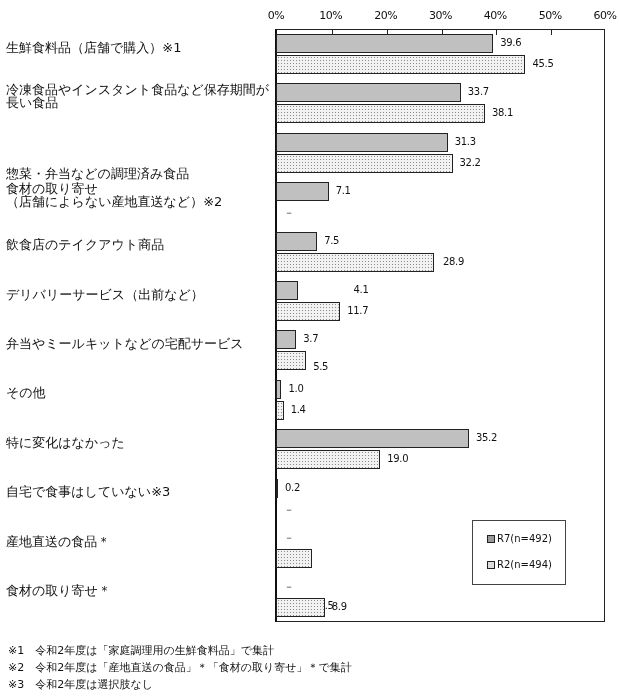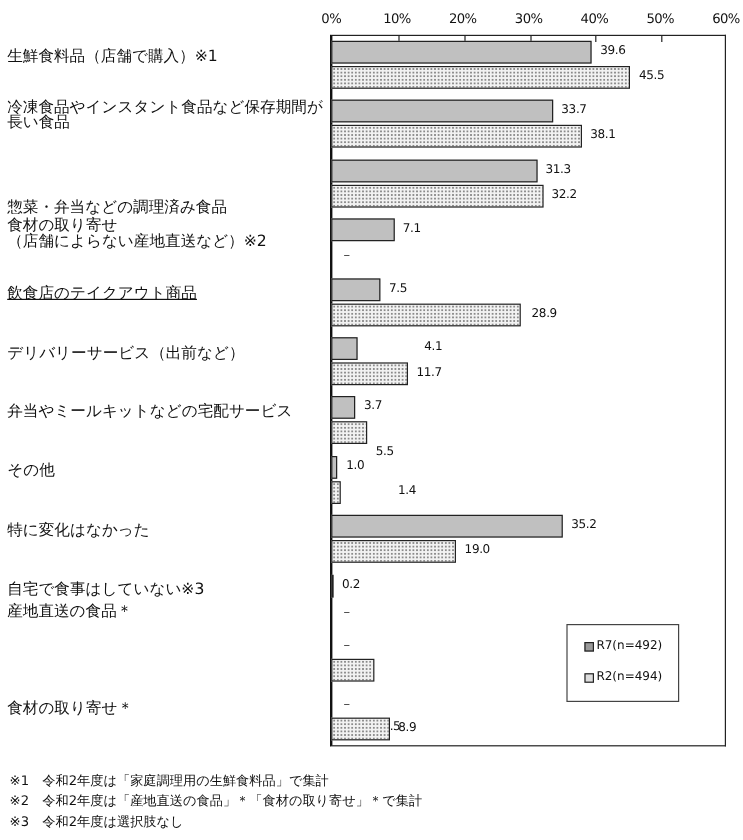--- a/index.html
+++ b/index.html
@@ -39,27 +39,27 @@
     <div class="tickmark" style="left: 219.333px;"></div>
     <div class="tickmark" style="left: 274.167px;"></div>
   </div>
 <div id="labels">
     <div class="cat-label" style="top: 40.5px;">生鮮食料品（店舗で購入）※1</div>
     <div class="cat-label" style="top: 83.4px;">冷凍食品やインスタント食品など保存期間が
 長い食品</div>
     <div class="cat-label" style="top: 122px; margin-top: 45px;">惣菜・弁当などの調理済み食品</div>
     <div class="cat-label" style="top: 182.2px;">食材の取り寄せ
 （店舗によらない産地直送など）※2</div>
-    <div class="cat-label" style="top: 238.1px; text-decoration: underline;">飲食店のテイクアウト商品</div>
+    <div class="cat-label" style="top: 238.1px;">飲食店のテイクアウト商品</div>
     <div class="cat-label" style="top: 287.5px;">デリバリーサービス（出前など）</div>
     <div class="cat-label" style="top: 336.9px;">弁当やミールキットなどの宅配サービス</div>
     <div class="cat-label" style="top: 386.3px;">その他</div>
     <div class="cat-label" style="top: 435.7px;">特に変化はなかった</div>
     <div class="cat-label" style="top: 485.1px;">自宅で食事はしていない※3</div>
-    <div class="cat-label" style="top: 503px; font-family: Liberation Mono, monospace;">産地直送の食品＊</div>
+    <div class="cat-label" style="top: 536px; font-family: Liberation Mono, monospace;">産地直送の食品＊</div>
     <div class="cat-label" style="top: 583.9px;">食材の取り寄せ＊</div>
   </div>
 <div id="bars">
     <div class="bar r7" style="left: 276px; top: 34px; width: 217.14px;"></div>
     <div class="val" style="left: 500.14px; top: 37px;">39.6</div>
     <div class="bar r2" style="left: 276px; top: 55px; width: 249.492px;"></div>
     <div class="val" style="left: 532.492px; top: 58px;">45.5</div>
     <div class="bar r7" style="left: 276px; top: 83.4px; width: 184.788px;"></div>
     <div class="val" style="left: 467.788px; top: 86.4px;">33.7</div>
     <div class="bar r2" style="left: 276px; top: 104.4px; width: 208.915px;"></div>
@@ -75,25 +75,25 @@
     <div class="val" style="left: 324.125px; top: 234.6px;">7.5</div>
     <div class="bar r2" style="left: 276px; top: 252.6px; width: 158.468px;"></div>
     <div class="val" style="left: 443px; top: 255.6px;">28.9</div>
     <div class="bar r7" style="left: 276px; top: 281px; width: 22.4817px;"></div>
     <div class="val" style="left: 305.482px; top: 284px; margin-left: 48px;">4.1</div>
     <div class="bar r2" style="left: 276px; top: 302px; width: 64.155px;"></div>
     <div class="val" style="left: 347.155px; top: 305px;">11.7</div>
     <div class="bar r7" style="left: 276px; top: 330.4px; width: 20.2883px;"></div>
     <div class="val" style="left: 303.288px; top: 333.4px;">3.7</div>
     <div class="bar r2" style="left: 276px; top: 351.4px; width: 30.1583px;"></div>
-    <div class="val" style="left: 313.158px; top: 371px;">5.5</div>
+    <div class="val" style="left: 313.158px; top: 361px;">5.5</div>
     <div class="bar r7" style="left: 276px; top: 379.8px; width: 5.48333px;"></div>
     <div class="val" style="left: 288.483px; top: 382.8px;">1.0</div>
     <div class="bar r2" style="left: 276px; top: 400.8px; width: 7.67667px;"></div>
-    <div class="val" style="left: 290.677px; top: 403.8px; margin-left: 41px;">1.4</div>
+    <div class="val" style="left: 290.677px; top: 403.8px;">1.4</div>
     <div class="bar r7" style="left: 276px; top: 429.2px; width: 193.013px;"></div>
     <div class="val" style="left: 476.013px; top: 432.2px;">35.2</div>
     <div class="bar r2" style="left: 276px; top: 450.2px; width: 104.183px;"></div>
     <div class="val" style="left: 387.183px; top: 453.2px;">19.0</div>
     <div class="bar r7" style="left: 276px; top: 478.6px; width: 2px;"></div>
     <div class="val" style="left: 285px; top: 481.6px;">0.2</div>
     <div class="val" style="left: 284px; top: 502.6px;">－</div>
     <div class="val" style="left: 284px; top: 531px;">－</div>
     <div class="bar r2" style="left: 276px; top: 549px; width: 35.6417px;"></div>
     <div class="val" style="left: 318.642px; top: 552px; margin-top: 48px;">6.5</div>

